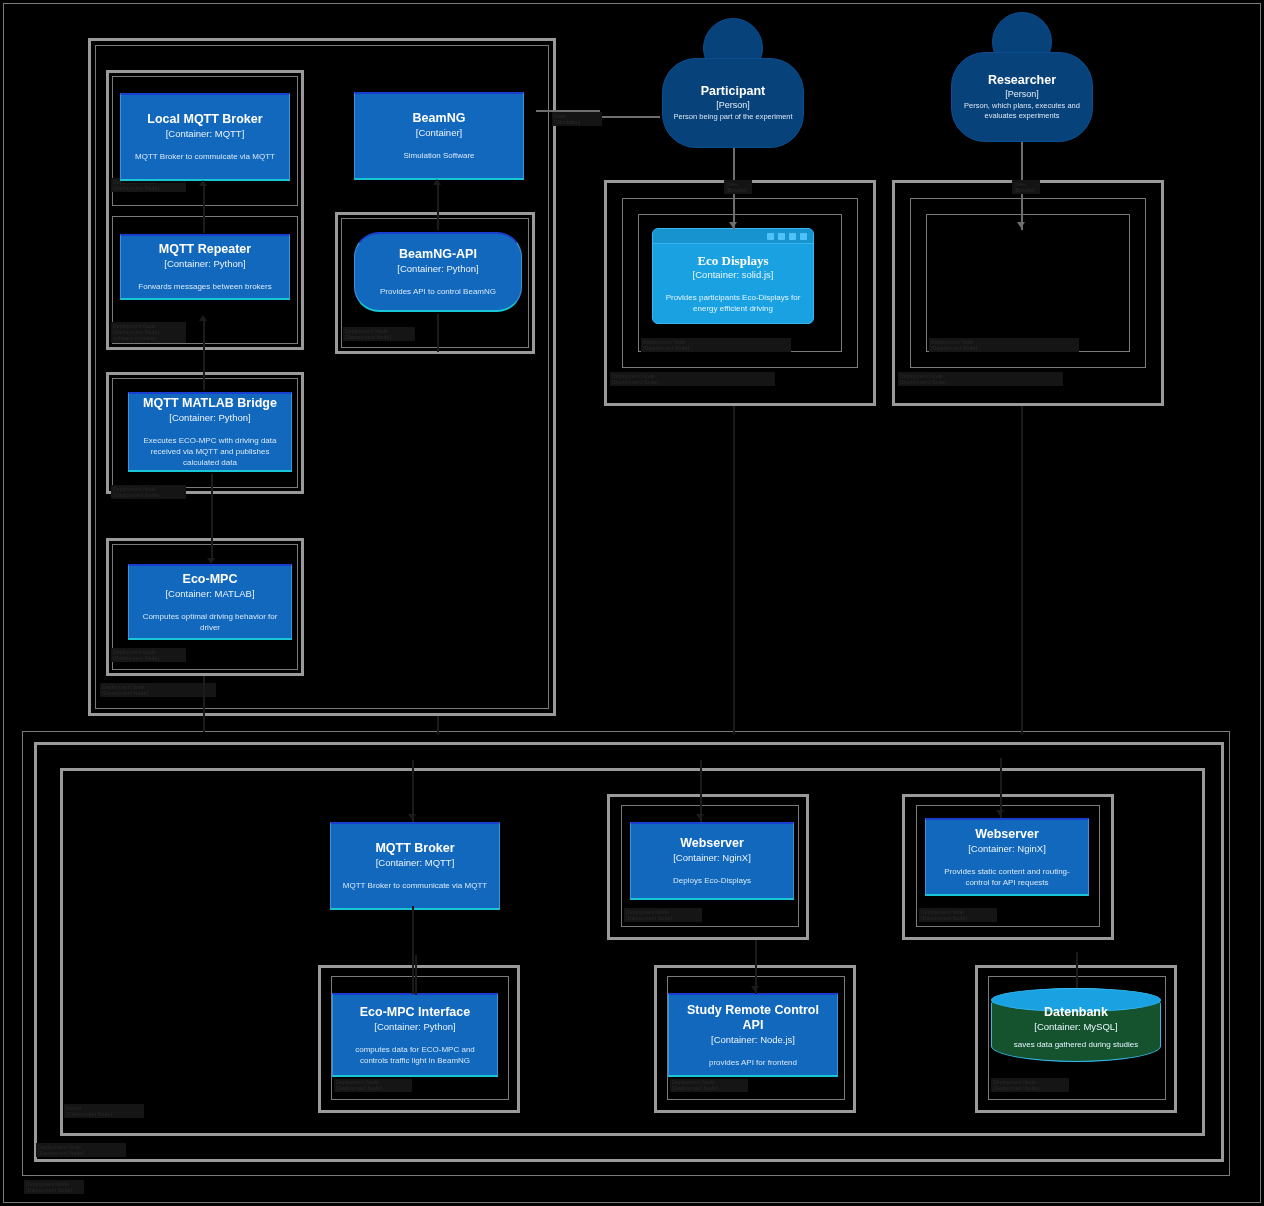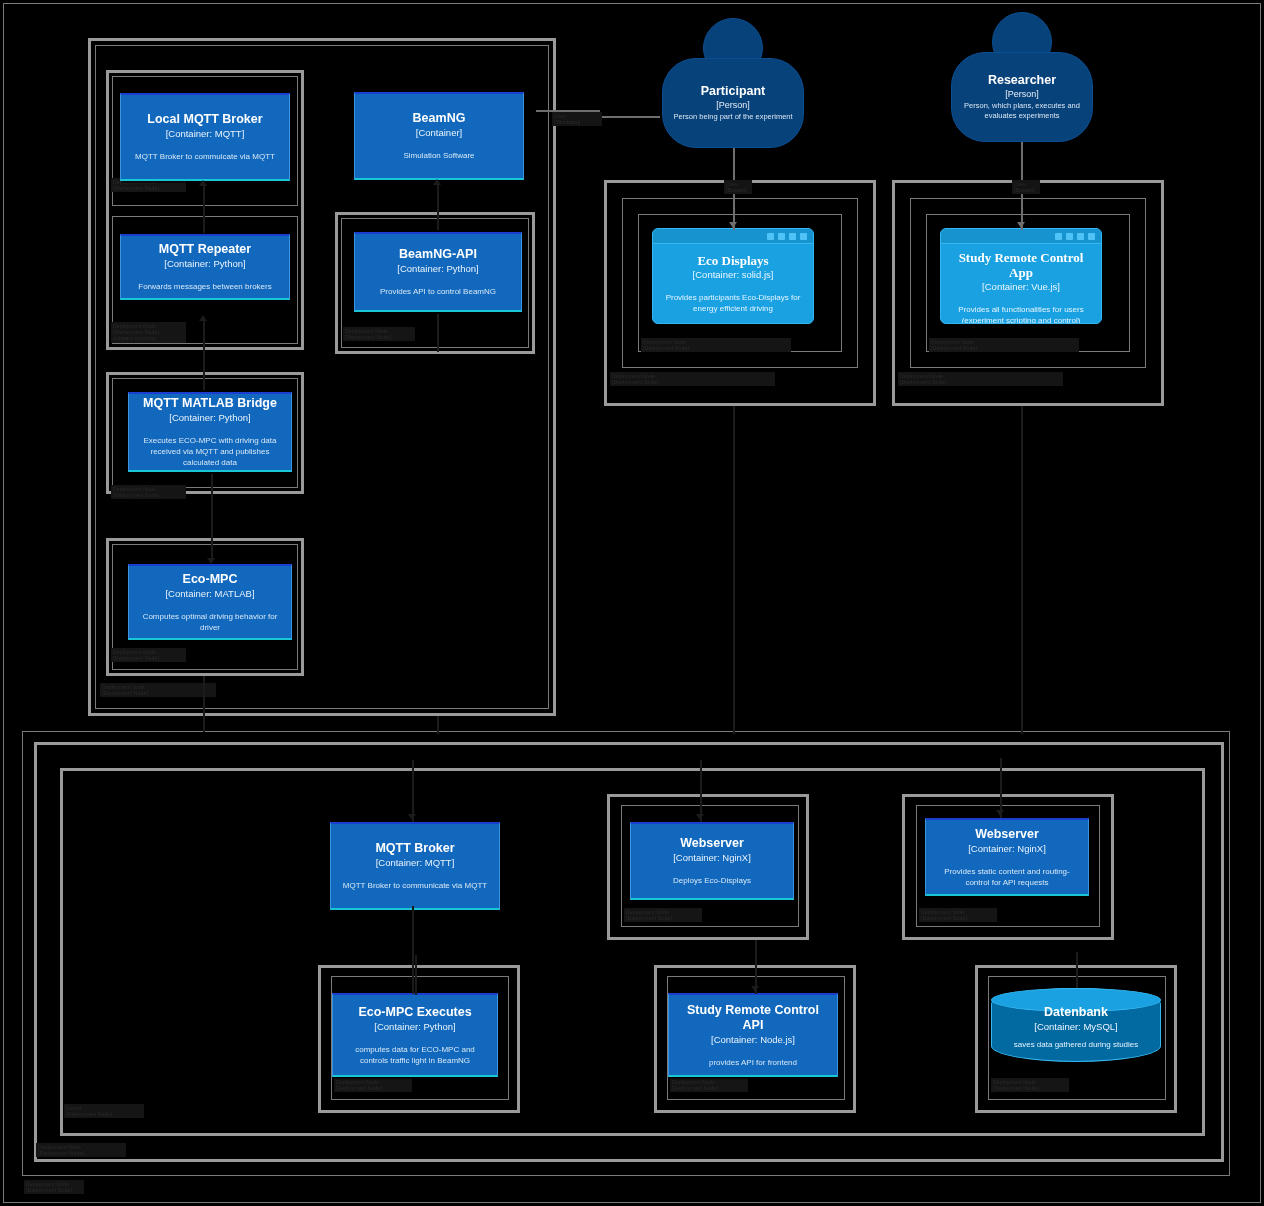--- a/index.html
+++ b/index.html
@@ -81,21 +81,21 @@
     align-items:center; justify-content:center;
     padding:6px 10px;
   }
   .wbox .t { font-size:13px; font-weight:bold; line-height:15px;font-family:Liberation Serif, serif; }
   .wbox .ty { font-size:9.5px; line-height:13px; color:#eaf7ff; }
   .wbox .d { font-size:8px; line-height:11px; margin-top:11px; color:#e3f4ff; }
 
   
   .dbox {
     position:absolute;
-    background:#0369a1;
+    background:#14532d;
     border:1px solid #35B8F0;
     border-radius:50%/16px;
     color:#fff;
     text-align:center;
     display:flex; flex-direction:column;
     align-items:center; justify-content:center;
     padding:10px 8px 6px;
     box-shadow:2px 2px 0 rgba(0,0,0,.5);
   }
   .dbox::before {
@@ -206,21 +206,21 @@
     <div class="t">Eco-MPC</div>
     <div class="ty">[Container: MATLAB]</div>
     <div class="d">Computes optimal driving behavior for driver</div>
   </div>
 
   <div class="node thick" style="left:335px;top:212px;width:200px;height:142px;"></div>
   <div class="node thin" style="left:341px;top:218px;width:188px;height:130px;"></div>
   <div class="node-label" style="left:343px;top:327px;width:72px;">Deployment Node
 [Deployment Node]</div>
 
-  <div class="cbox" style="left:354px;top:232px;width:168px;height:80px;">
+  <div class="cbox" style="left:354px;top:232px;width:168px;height:80px;border-radius:25px;">
     <div class="t">BeamNG-API</div>
     <div class="ty">[Container: Python]</div>
     <div class="d">Provides API to control BeamNG</div>
   </div>
 
   <div class="conn v dark" style="left:203px;top:183px;height:50px;"></div>
   <div class="arrow up" style="left:199px;top:180px;"></div>
   <div class="conn v dark" style="left:203px;top:318px;height:72px;"></div>
   <div class="arrow up" style="left:199px;top:315px;"></div>
   <div class="conn v dark" style="left:211px;top:474px;height:88px;"></div>
@@ -283,35 +283,20 @@
 [Browser]</div>
 
   <div class="node thick" style="left:892px;top:180px;width:272px;height:226px;"></div>
   <div class="node thin" style="left:910px;top:198px;width:236px;height:170px;"></div>
   <div class="node thin" style="left:926px;top:214px;width:204px;height:138px;"></div>
   <div class="node-label" style="left:929px;top:338px;width:150px;">Deployment Node
 [Deployment Node]</div>
   <div class="node-label" style="left:898px;top:372px;width:165px;">Deployment Node
 [Deployment Node]</div>
 
-  <div class="wbox" style="left:940px;top:228px;width:162px;height:96px;">
-    <div class="wbar">
-      <span class="wdots">
-          <i></i>
-          <i></i>
-          <i></i>
-          <i></i>
-        </span>
-    </div>
-    <div class="wbody">
-      <div class="t">Study Remote Control App</div>
-      <div class="ty">[Container: Vue.js]</div>
-      <div class="d">Provides all functionalities for users (experiment scripting and control)</div>
-    </div>
-  </div>
 
   <div class="conn v" style="left:1021px;top:142px;height:88px;"></div>
   <div class="arrow down" style="left:1017px;top:222px;"></div>
   <div class="conn-label" style="left:1012px;top:180px;width:28px;">Uses
 [Browser]</div>
 
   <div class="node thin" style="left:22px;top:731px;width:1208px;height:445px;"></div>
   <div class="node thick" style="left:34px;top:742px;width:1190px;height:420px;"></div>
   <div class="node thick" style="left:60px;top:768px;width:1145px;height:368px;"></div>
   <div class="node-label" style="left:64px;top:1104px;width:80px;">Server
@@ -348,21 +333,21 @@
     <div class="ty">[Container: NginX]</div>
     <div class="d">Provides static content and routing-control for API requests</div>
   </div>
 
   <div class="node thick" style="left:318px;top:965px;width:202px;height:148px;"></div>
   <div class="node thin" style="left:331px;top:976px;width:178px;height:124px;"></div>
   <div class="node-label" style="left:334px;top:1078px;width:78px;">Deployment Node
 [Deployment Node]</div>
 
   <div class="cbox" style="left:332px;top:993px;width:166px;height:84px;">
-    <div class="t">Eco-MPC Executes</div>
+    <div class="t">Eco-MPC Interface</div>
     <div class="ty">[Container: Python]</div>
     <div class="d">computes data for ECO-MPC and controls traffic light in BeamNG</div>
   </div>
 
   <div class="node thick" style="left:654px;top:965px;width:202px;height:148px;"></div>
   <div class="node thin" style="left:667px;top:976px;width:178px;height:124px;"></div>
   <div class="node-label" style="left:670px;top:1078px;width:78px;">Deployment Node
 [Deployment Node]</div>
 
   <div class="cbox" style="left:668px;top:993px;width:170px;height:84px;">

